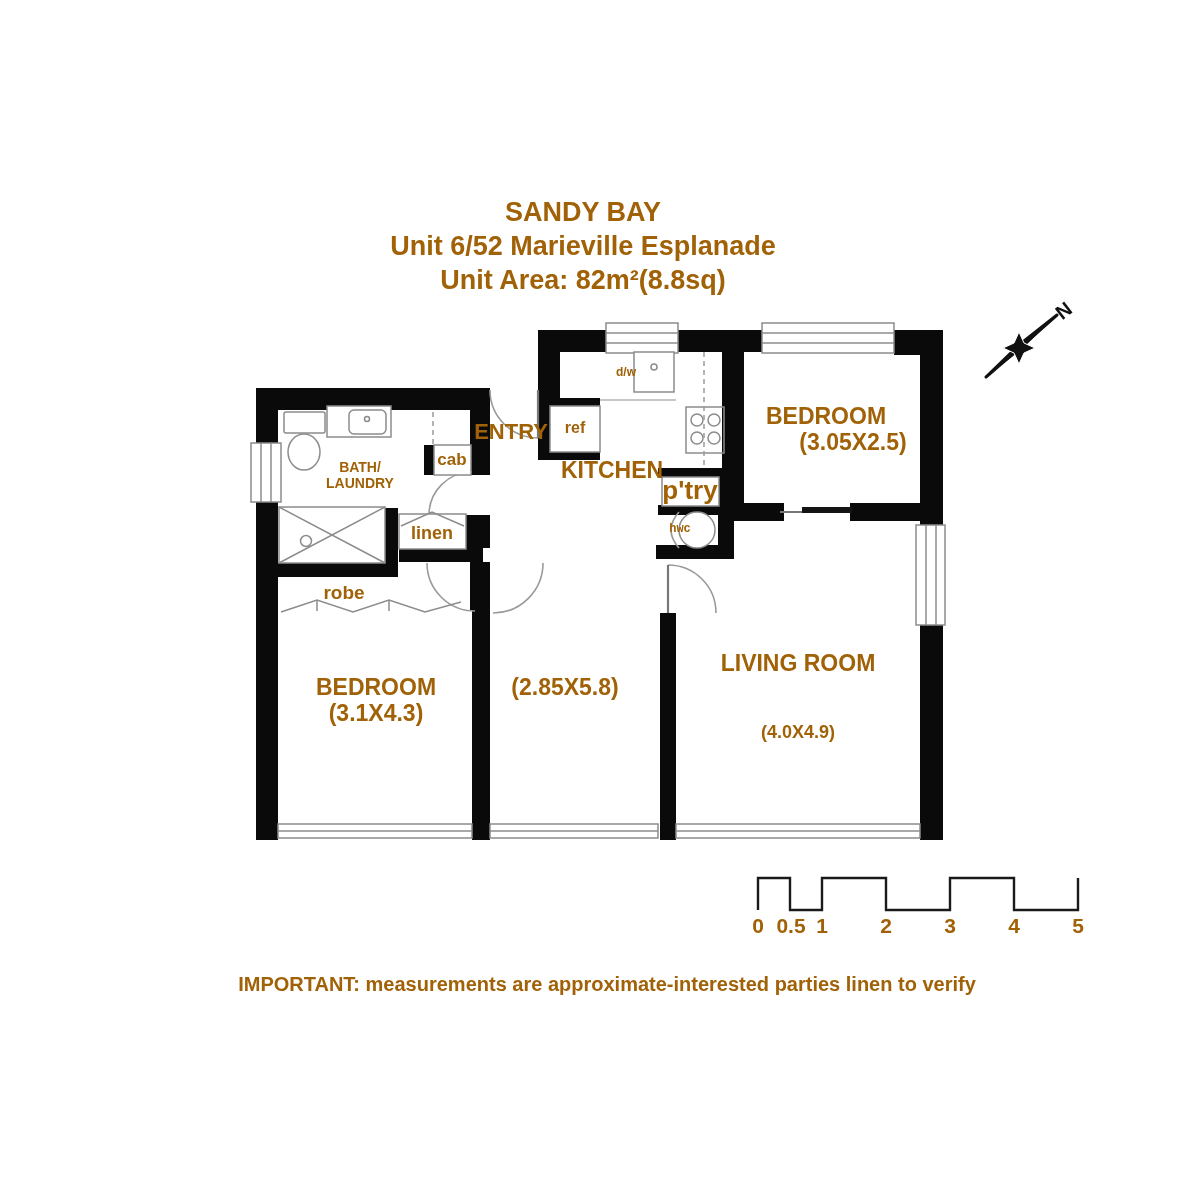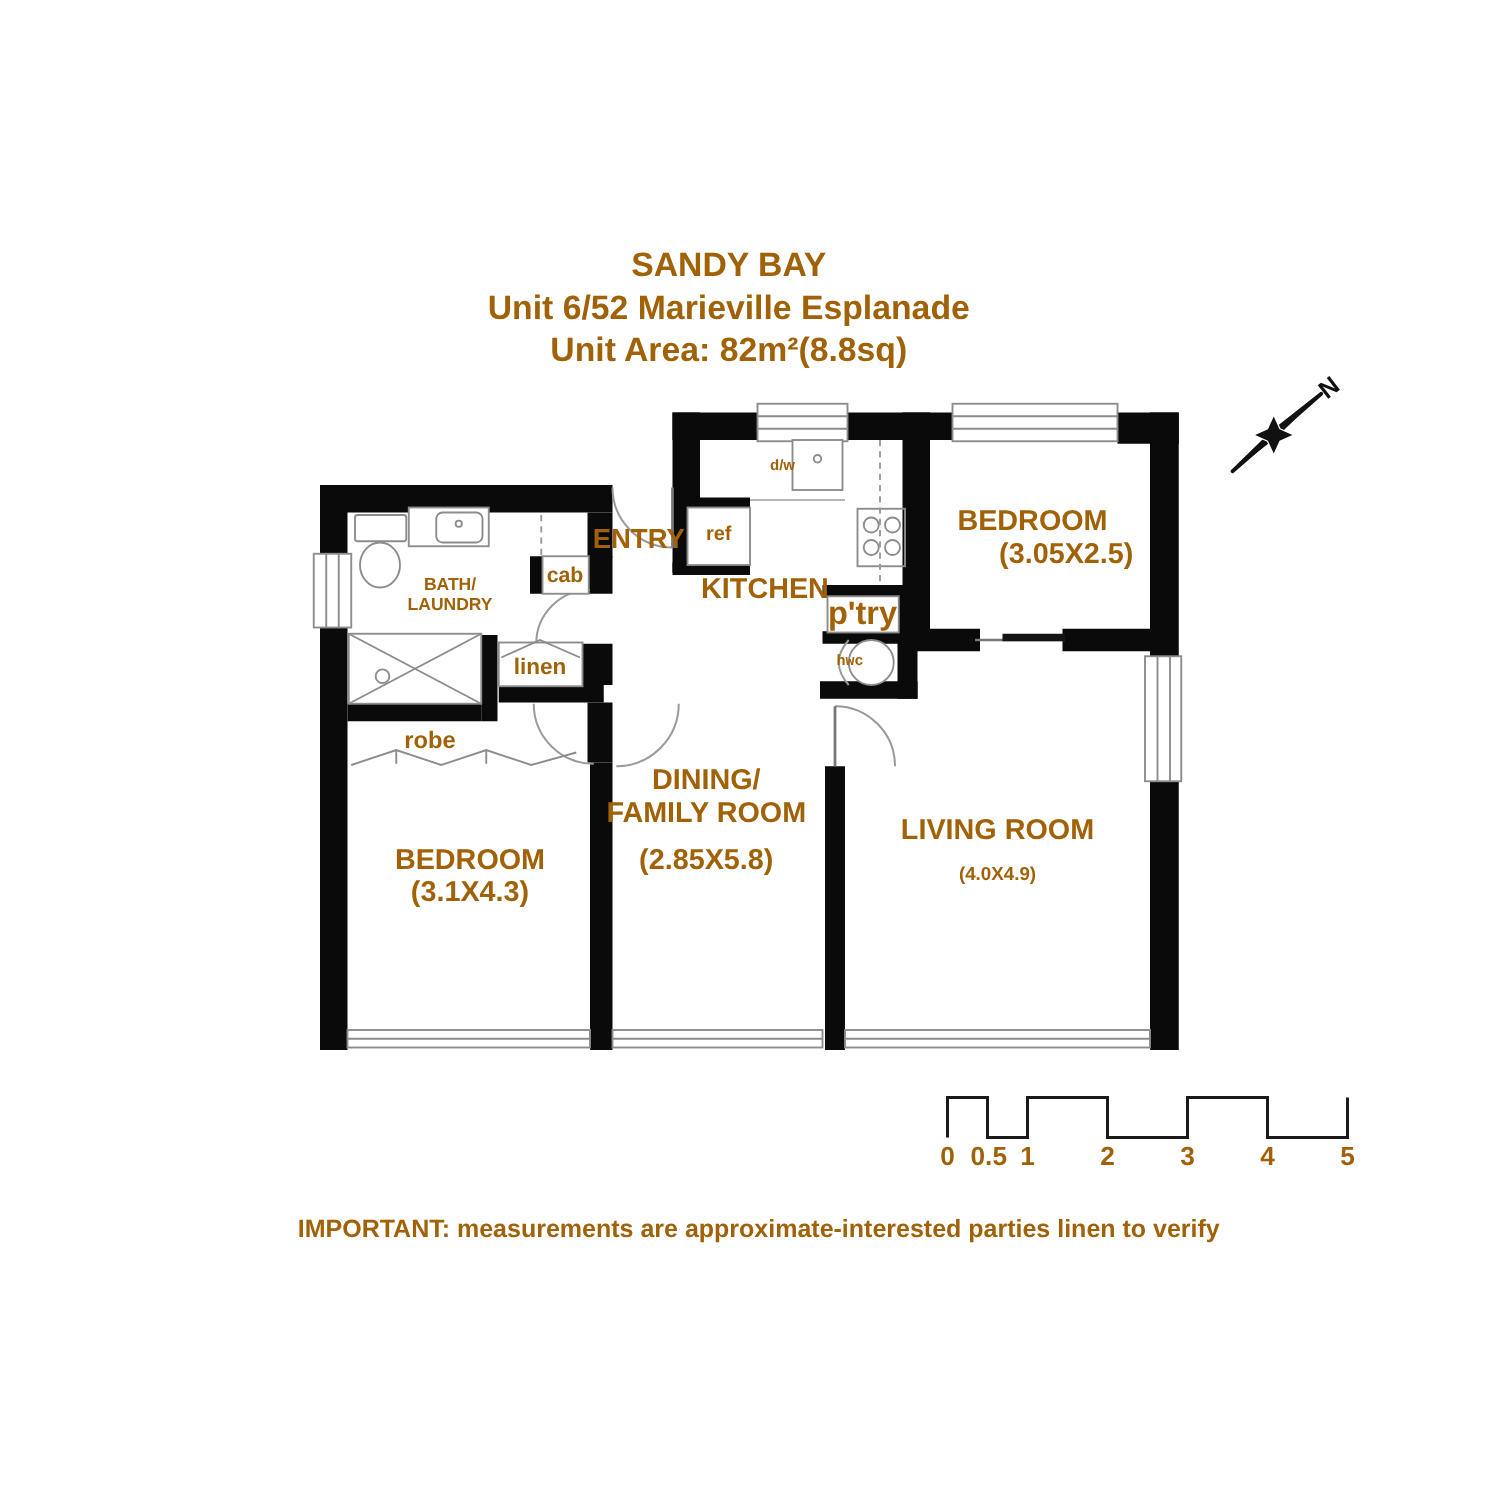--- a/index.html
+++ b/index.html
@@ -164,26 +164,24 @@
   </div>
 
   <div class="label" style="left:360px;top:476px;font-size:14px;">BATH/
 LAUNDRY</div>
   <div class="label" style="left:511px;top:432px;font-size:22px;">ENTRY</div>
   <div class="label" style="left:612px;top:471px;font-size:23px;">KITCHEN</div>
 
   <div class="label" style="left:826px;top:417px;font-size:23px;">BEDROOM</div>
   <div class="label" style="left:826px;top:443px;font-size:23px;margin-left:27px;">(3.05X2.5)</div>
 
-  <div class="label" style="left:565px;top:637px;font-size:23px;">DINING/
-FAMILY ROOM</div>
   <div class="label" style="left:565px;top:672px;font-size:23px;margin-top:16px;">(2.85X5.8)</div>
 
   <div class="label" style="left:798px;top:664px;font-size:23px;">LIVING ROOM</div>
-  <div class="label" style="left:798px;top:700px;font-size:15px;">(4.0X4.9)</div>
+  <div class="label" style="left:798px;top:732px;font-size:18px;">(4.0X4.9)</div>
 
   <div class="label" style="left:376px;top:688px;font-size:23px;">BEDROOM</div>
   <div class="label" style="left:376px;top:714px;font-size:23px;">(3.1X4.3)</div>
 
   <div class="label" style="left:626px;top:373px;font-size:12px;">d/w</div>
   <div class="label" style="left:575px;top:428px;font-size:16px;">ref</div>
   <div class="label" style="left:452px;top:460px;font-size:17px;">cab</div>
   <div class="label" style="left:432px;top:533px;font-size:18px;">linen</div>
   <div class="label" style="left:344px;top:593px;font-size:19px;">robe</div>
   <div class="label" style="left:690px;top:491px;font-size:26px;">p'try</div>

